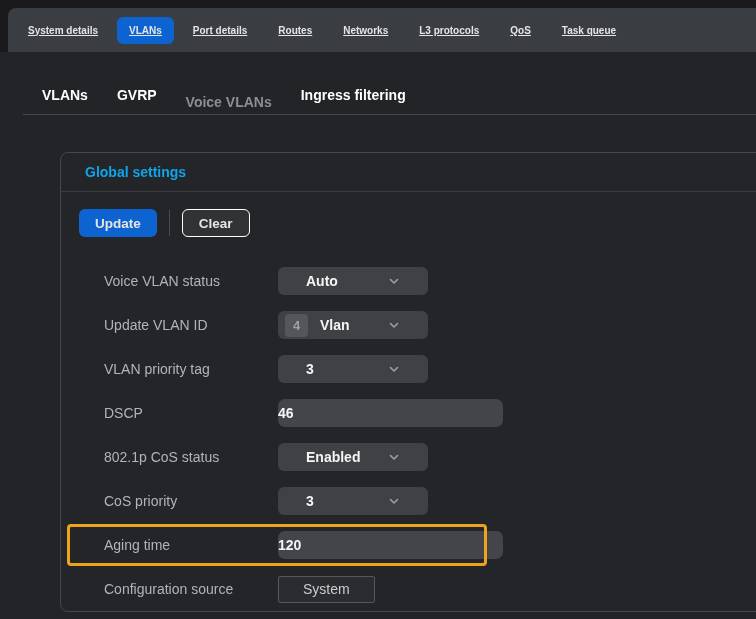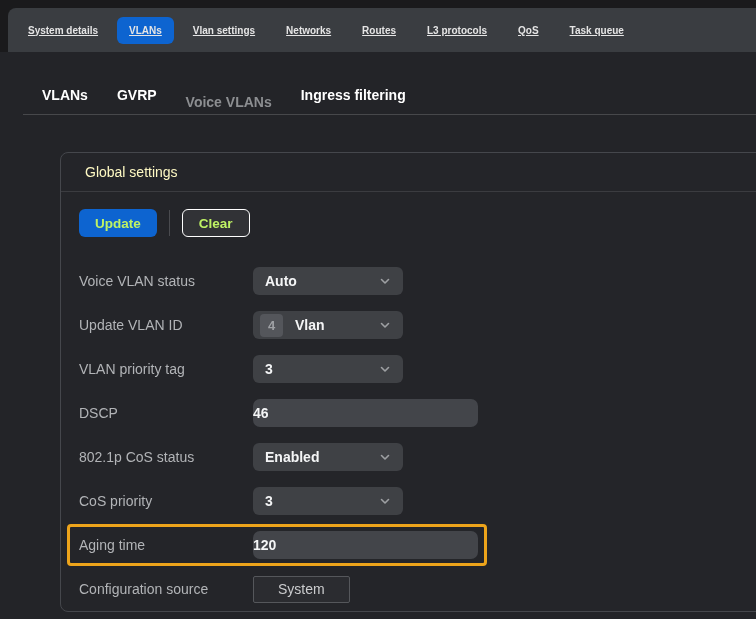--- a/index.html
+++ b/index.html
@@ -74,36 +74,36 @@
     border-radius: 8px;
   }
   .panel-header {
     height: 39px;
     display: flex;
     align-items: center;
     padding-left: 24px;
     border-bottom: 1px solid #3b3c40;
   }
   .panel-title {
-    color: #fef9c3;
-    font-size: 14px;
-    font-weight: 400;
+    color: #0ea5e9;
+    font-size: 14px;
+    font-weight: 700;
   }
   .panel-body { padding: 17px 18px 0 18px; }
 
   
   .actions { display: flex; align-items: center; }
   .btn {
     height: 28px;
     padding: 0 16px;
     border-radius: 6px;
     font-family: "Liberation Sans", sans-serif;
     font-size: 13.5px;
     font-weight: 700;
-    color: #bef264;
+    color: #e5e5e5;
     cursor: pointer;
   }
   .btn-primary { background: #0d64d0; border: none; }
   .btn-secondary { background: #313236; border: 1px solid #ffffff; }
   .btn-sep { width: 1px; height: 26px; background: #4a4b4f; margin: 0 12px; }
 
   
   .form { margin-top: 30px; }
   .row {
     display: flex;
@@ -112,29 +112,30 @@
     margin-bottom: 16px;
     position: relative;
   }
   .row:last-child { margin-bottom: 0; }
   .field-label {
     width: 174px;
     flex: 0 0 174px;
     color: #b2b4b7;
     font-size: 14px;
     font-weight: 400;
+    margin-left: 25px;
   }
   .select {
     width: 150px;
     height: 28px;
     background: #3f4145;
     border-radius: 6px;
     display: flex;
     align-items: center;
-    padding: 0 12px;
+    padding: 0 28px;
     cursor: pointer;
   }
   .select .val {
     color: #f4f5f6;
     font-size: 14px;
     font-weight: 700;
     flex: 1;
   }
   .select.with-badge { padding-left: 7px; }
   .vlan-badge {
@@ -185,23 +186,23 @@
     font-size: 14px;
     font-weight: 400;
   }
 </style>
 </head>
 <body>
 
 <div class="topnav">
   <div class="nav-tab">System details</div>
   <div class="nav-tab active">VLANs</div>
-  <div class="nav-tab">Vlan settings</div>
+  <div class="nav-tab">Port details</div>
+  <div class="nav-tab">Routes</div>
   <div class="nav-tab">Networks</div>
-  <div class="nav-tab">Routes</div>
   <div class="nav-tab">L3 protocols</div>
   <div class="nav-tab">QoS</div>
   <div class="nav-tab">Task queue</div>
 </div>
 
 <div class="content">
 
   <div class="subnav">
     <div class="subnav-tab">VLANs</div>
     <div class="subnav-tab">GVRP</div>

